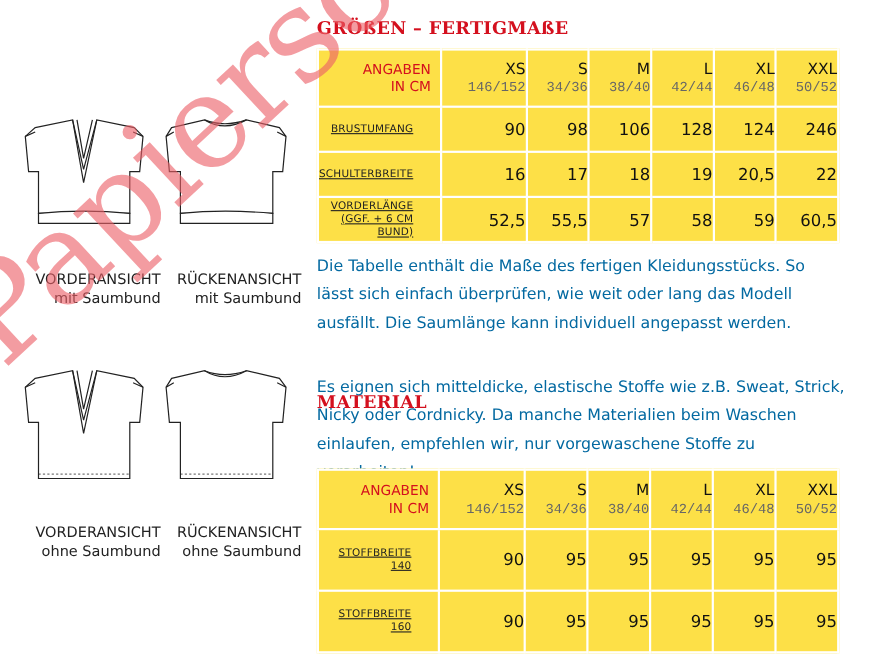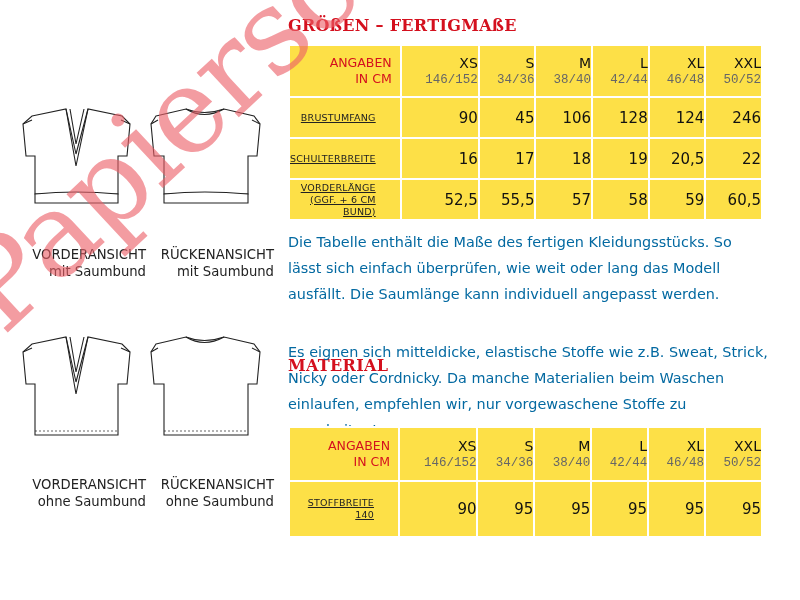--- a/index.html
+++ b/index.html
@@ -147,21 +147,21 @@
           <span class="eu">46/48</span>
         </td>
     <td>
           <span class="sz">XXL</span>
           <span class="eu">50/52</span>
         </td>
   </tr>
   <tr class="body">
     <td class="rowlabel">BRUSTUMFANG</td>
     <td>90</td>
-    <td>45</td>
+    <td>98</td>
     <td>106</td>
     <td>128</td>
     <td>124</td>
     <td>246</td>
   </tr>
   <tr class="body">
     <td class="rowlabel">SCHULTERBREITE</td>
     <td>16</td>
     <td>17</td>
     <td>18</td>
@@ -223,16 +223,25 @@
   </tr>
   <tr class="body">
     <td class="rowlabel">STOFFBREITE 140</td>
     <td>90</td>
     <td>95</td>
     <td>95</td>
     <td>95</td>
     <td>95</td>
     <td>95</td>
   </tr>
+  <tr class="body">
+    <td class="rowlabel">STOFFBREITE 160</td>
+    <td>90</td>
+    <td>95</td>
+    <td>95</td>
+    <td>95</td>
+    <td>95</td>
+    <td>95</td>
+  </tr>
 </tbody>
   </table>
 
 <div id="watermark">Papierschnitt</div>
 
 </body></html>

